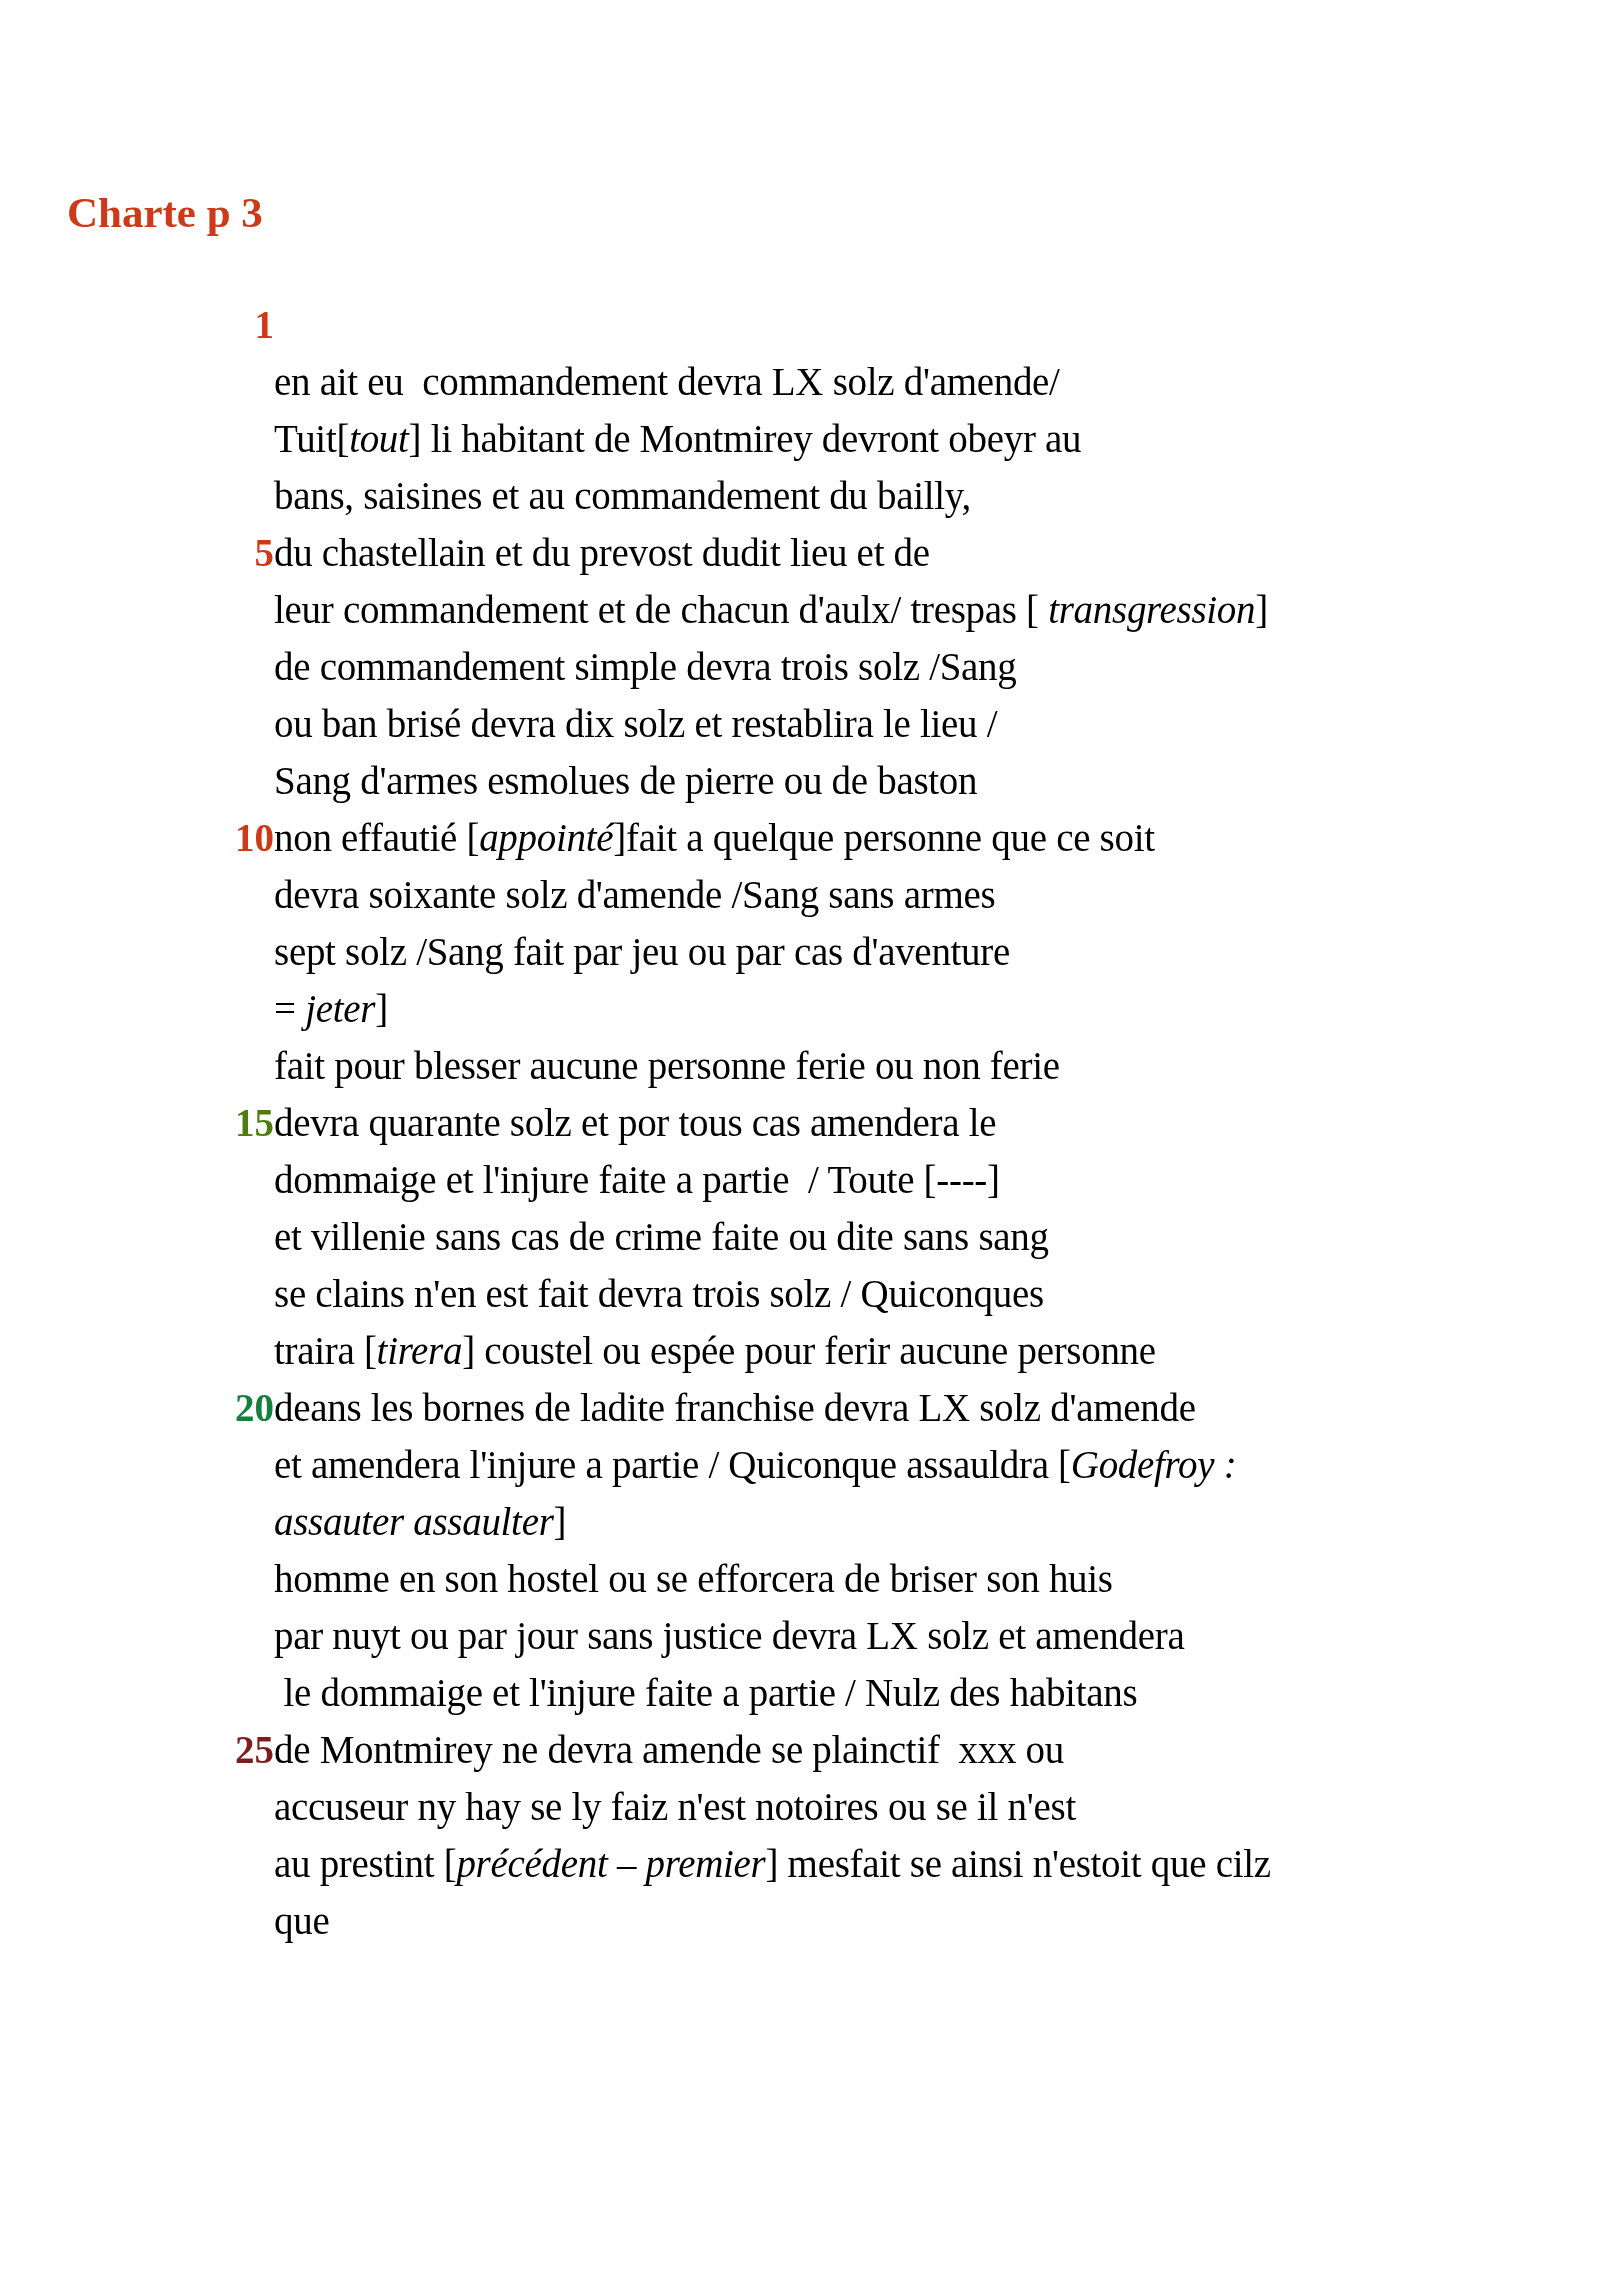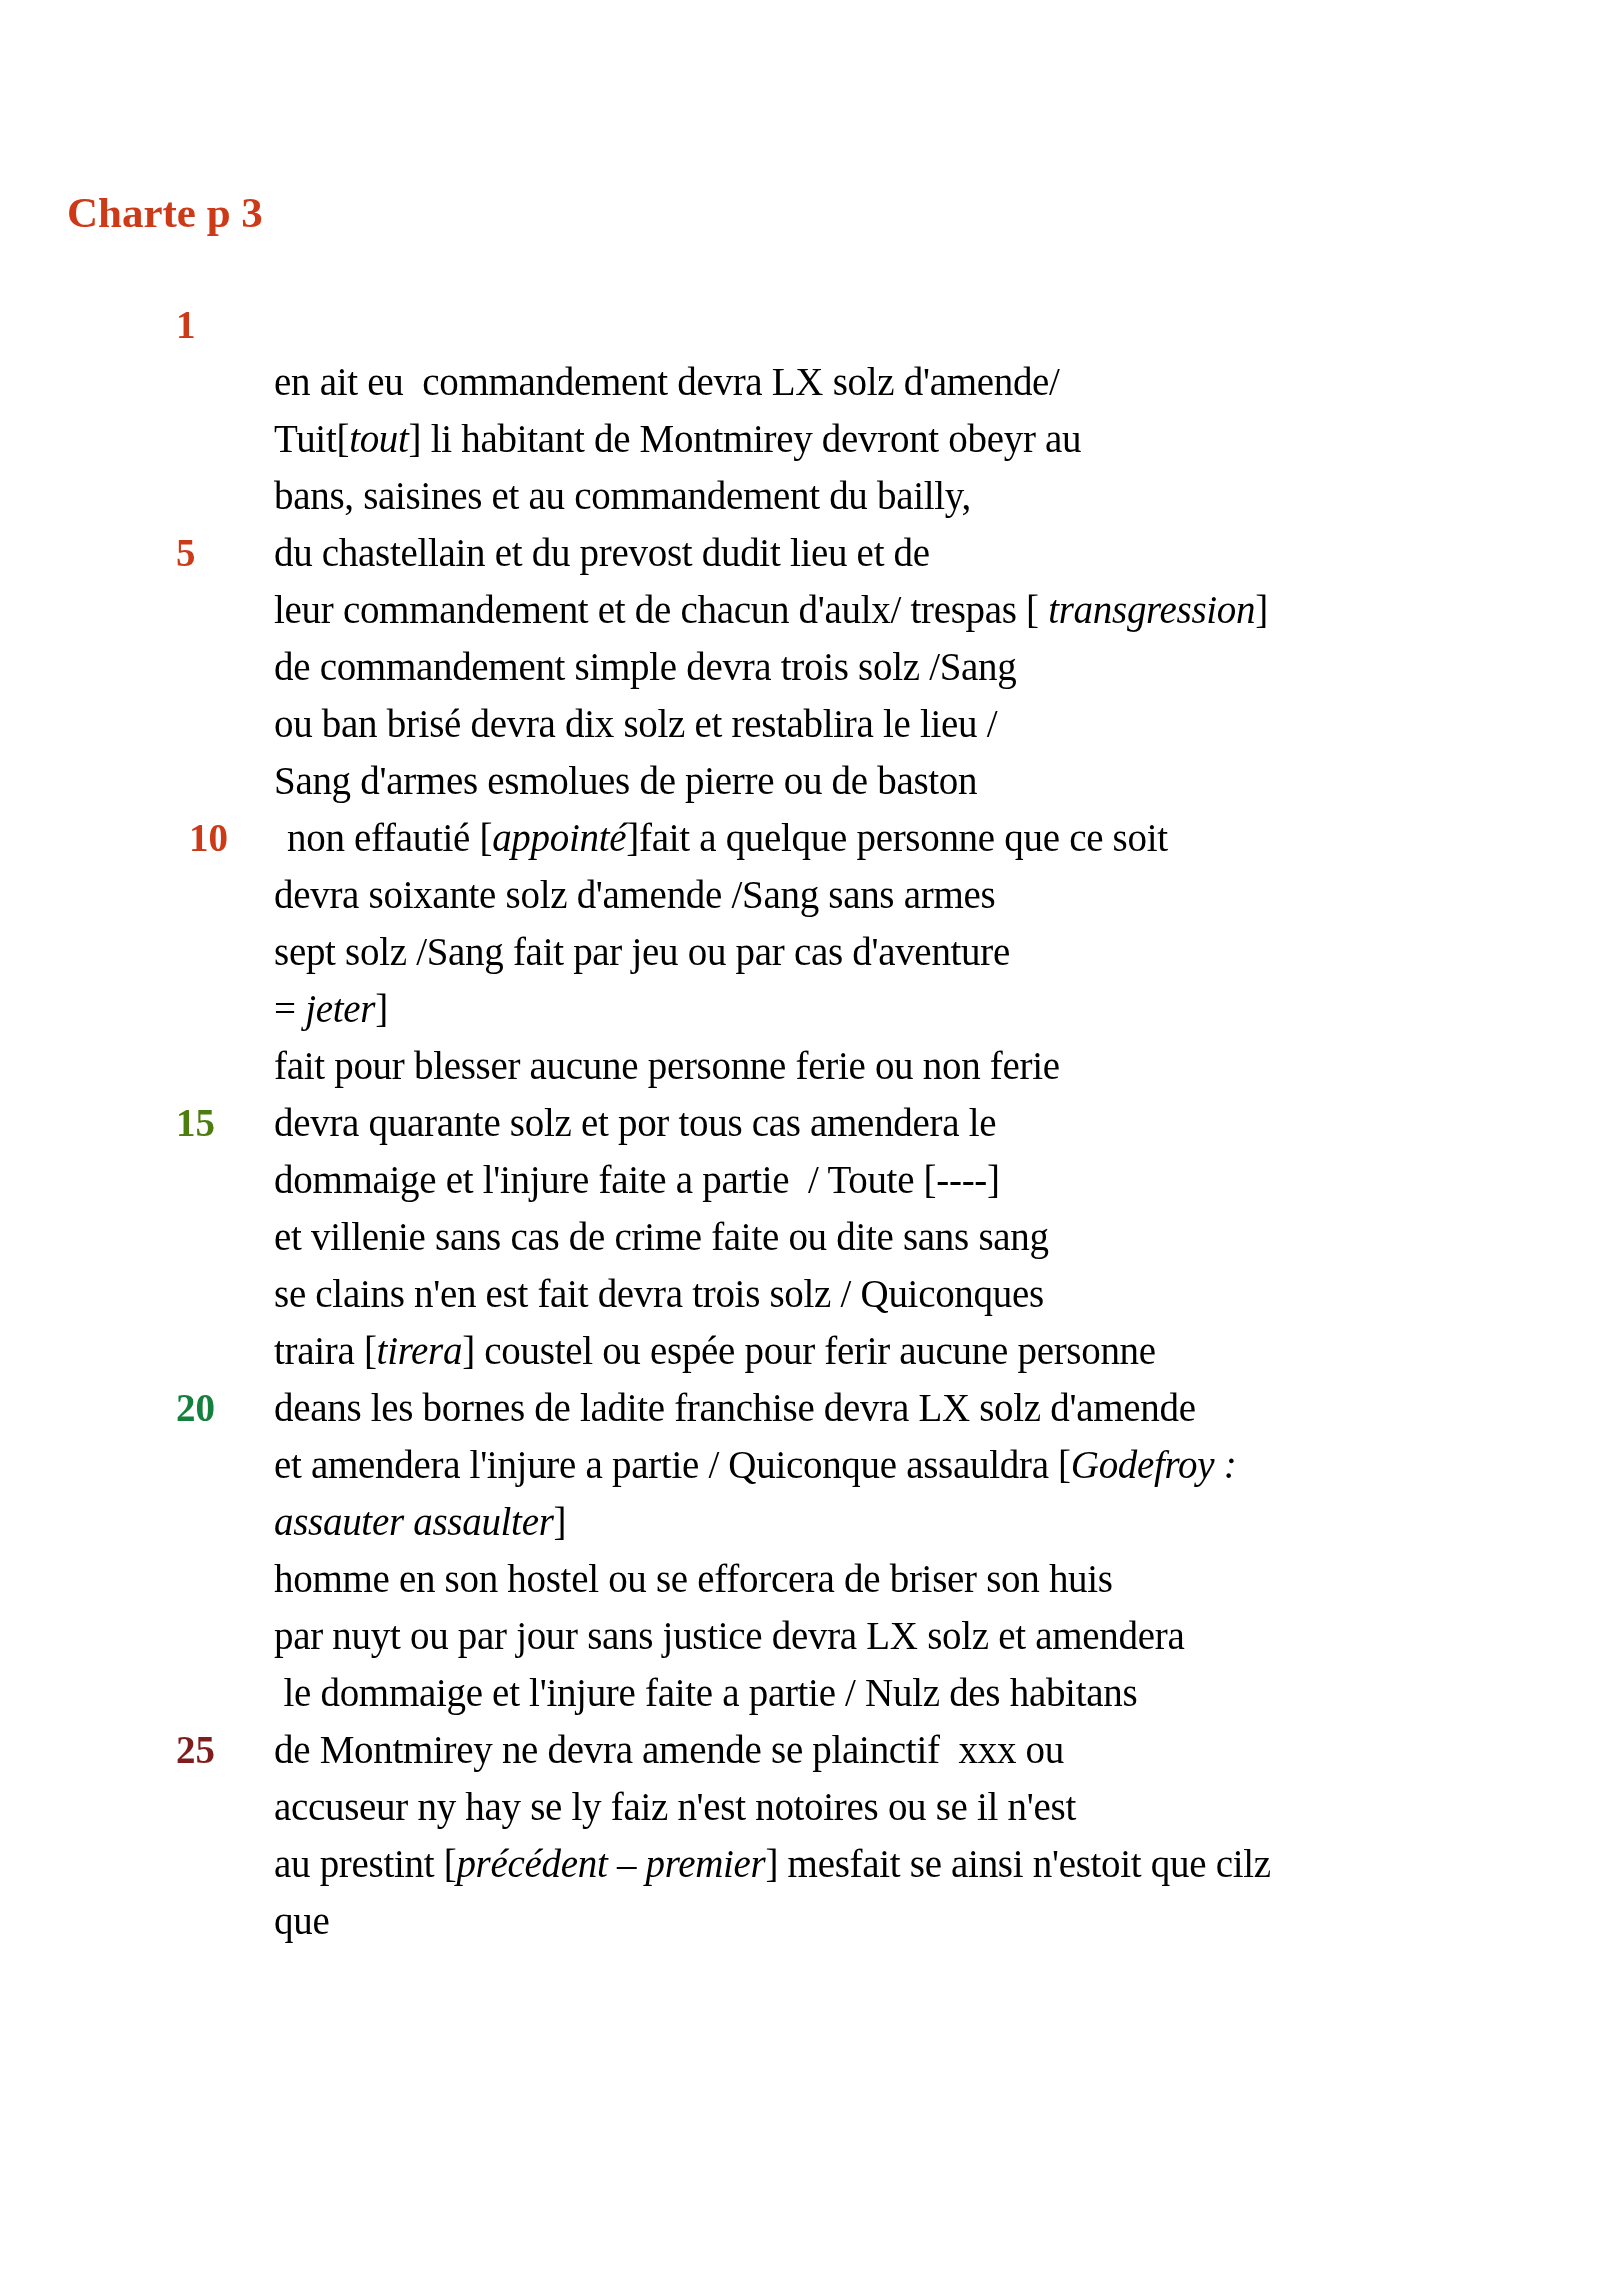--- a/index.html
+++ b/index.html
@@ -11,20 +11,21 @@
     width: 1620px;
     height: 2293px;
     position: relative;
     font-family: "Liberation Serif", "DejaVu Serif", serif;
     color: #000000;
     overflow: hidden;
   }
   .page {
     position: absolute;
     inset: 0;
+    text-align: right;
   }
   .doc-title {
     position: absolute;
     left: 67px;
     top: 188px;
     font-size: 43px;
     font-weight: bold;
     letter-spacing: 0px;
     white-space: pre;
   }
@@ -90,21 +91,21 @@
       </div>
       <div class="line">
         <span class="num" style="color: rgb(205, 58, 24);"></span>
         <span class="content"><span>ou ban brisé devra dix solz et restablira le lieu /</span></span>
       </div>
       <div class="line">
         <span class="num" style="color: rgb(205, 58, 24);"></span>
         <span class="content"><span>Sang d'armes esmolues de pierre ou de baston</span></span>
       </div>
       <div class="line">
-        <span class="num" style="color: rgb(205, 58, 24); margin-left: 13px;">10</span>
+        <span class="num" style="color: rgb(205, 58, 24);">10</span>
         <span class="content"><span>non effautié [</span><em>appointé</em><span>]fait a quelque personne que ce soit</span></span>
       </div>
       <div class="line">
         <span class="num" style="color: rgb(205, 58, 24);"></span>
         <span class="content"><span>devra soixante solz d'amende /Sang sans armes</span></span>
       </div>
       <div class="line">
         <span class="num" style="color: rgb(205, 58, 24);"></span>
         <span class="content"><span>sept solz /Sang fait par jeu ou par cas d'aventure</span></span>
       </div>

